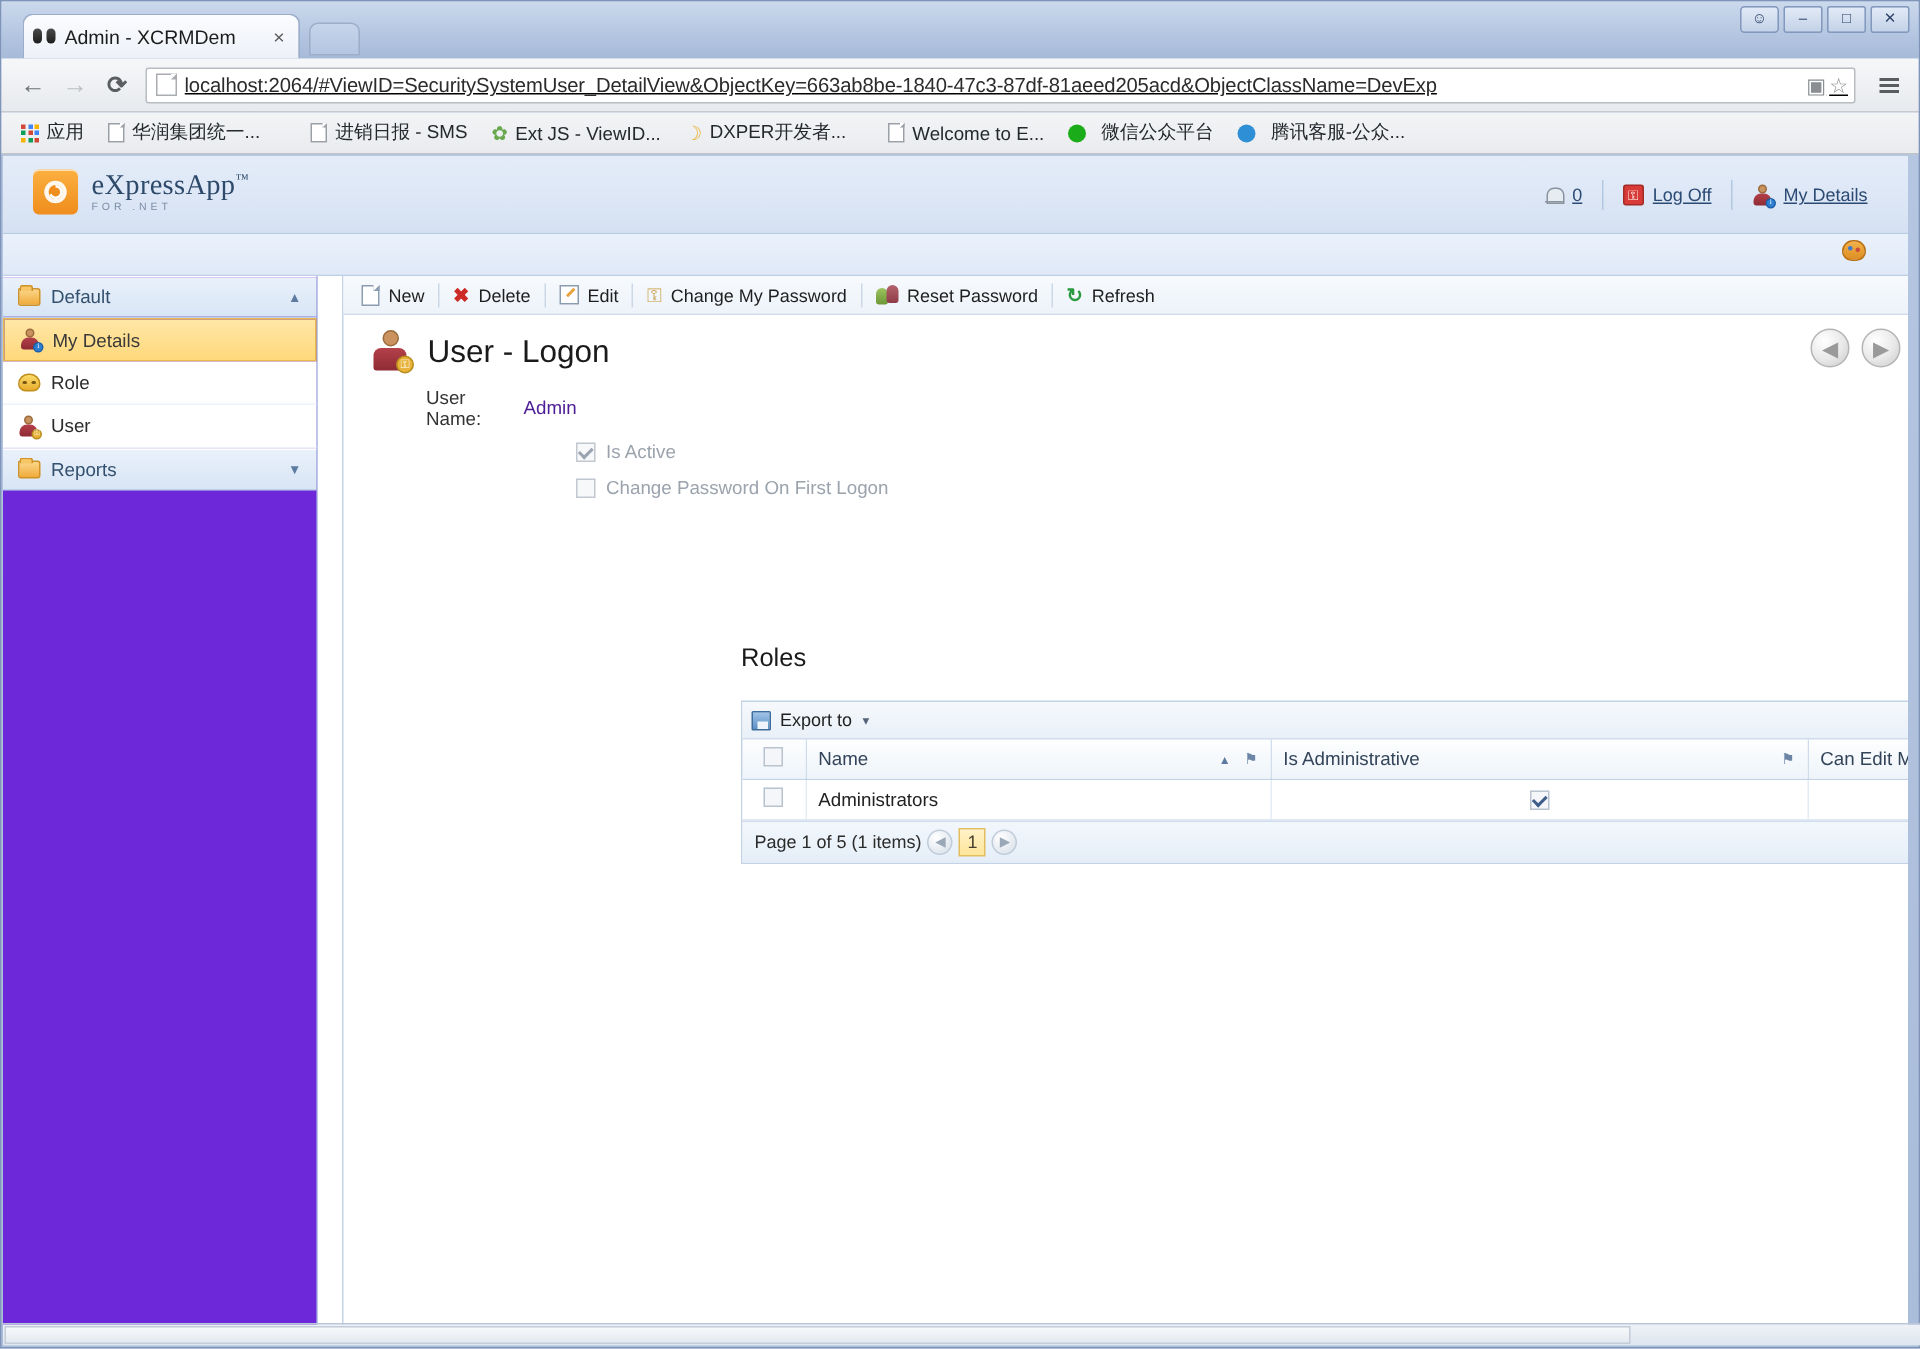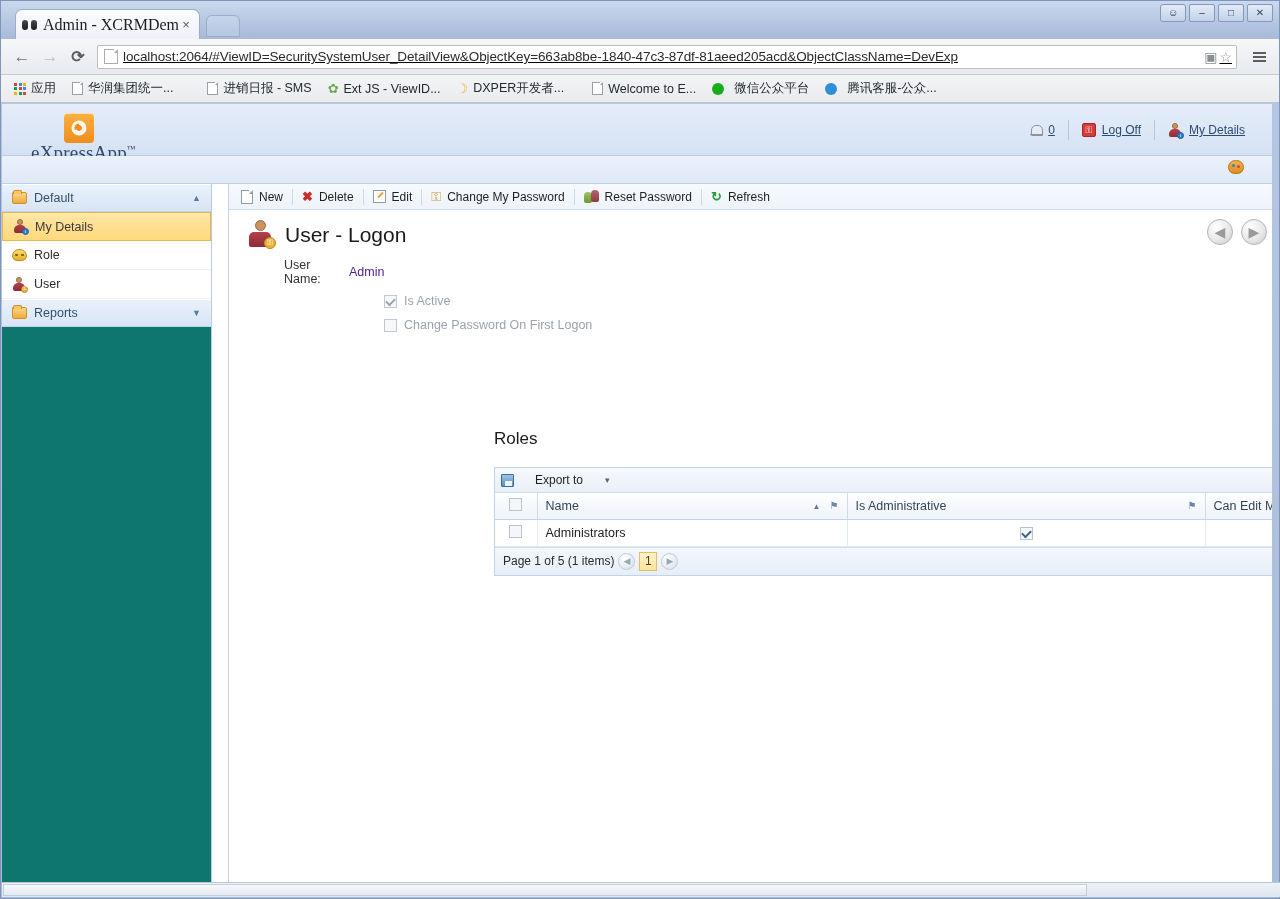--- a/index.html
+++ b/index.html
@@ -45,22 +45,22 @@
     border-bottom: none;
     border-radius: 7px 7px 0 0;
     display: flex; align-items: center; padding: 0 6px;
     overflow: hidden;
   }
   #tabfavicon {
     width: 16px; height: 16px; flex: 0 0 16px;
     margin-right: 5px; position: relative;
   }
   #tabtitle {
-    font-size: 16px; color: #1c1c1c; white-space: nowrap;
-    overflow: hidden; flex: 1; font-family: Liberation Serif, serif;
+    font-size: 13px; color: #1c1c1c; white-space: nowrap;
+    overflow: hidden; flex: 1;
   }
   #tabclose {
     flex: 0 0 14px; text-align: center; font-size: 13px;
     color: #5b5b5b; cursor: pointer;
   }
   #newtab {
     position: absolute; left: 205px; top: 14px;
     width: 34px; height: 22px;
     background: linear-gradient(to bottom,#c6d5ea,#b4c6e1);
     border: 1px solid #9badc8; border-radius: 6px 6px 0 0;
@@ -155,21 +155,21 @@
     width: 1270px; height: 780px;
     background: #ffffff; overflow: hidden;
   }
 
   
   #appheader {
     position: absolute; left: 0; top: 0; width: 1270px; height: 52px;
     background: linear-gradient(to bottom,#e4ecf8 0%, #dde7f6 50%, #d5e1f2 100%);
     border-bottom: 1px solid #b8cbe4;
   }
-  #logo { position: absolute; left: 20px; top: 9px; display: flex; align-items: center; flex-direction: column; }
+  #logo { position: absolute; left: 20px; top: 9px; display: flex; align-items: center; }
   #logomark {
     width: 30px; height: 30px; border-radius: 4px;
     background: linear-gradient(to bottom,#fbb040,#ef8d1d);
     display: flex; align-items: center; justify-content: center;
     box-shadow: inset 0 1px 0 rgba(255,255,255,.6);
   }
   #logotext { margin-left: 9px; line-height: 1; }
   #logotext .t1 {
     font-size: 19px; color: #2e4a6b; font-family: "Liberation Serif", serif;
     letter-spacing: .2px;
@@ -203,21 +203,21 @@
     display: flex; align-items: center; gap: 4px; cursor: pointer;
   }
   .caret-dn {
     width:0;height:0;border-left:4px solid transparent;border-right:4px solid transparent;
     border-top:5px solid #4a6party; border-top-color:#4a6b96;
   }
 
   
   #sidebar {
     position: absolute; left: 0; top: 80px; width: 210px; height: 700px;
-    background: #0f766e; border-right: 1px solid #b9cbe3;
+    background: #6d28d9; border-right: 1px solid #b9cbe3;
   }
   .navgroup {
     height: 28px; background: linear-gradient(to bottom,#e9f1fb,#d8e5f5);
     border-bottom: 1px solid #bfd1e8; border-top: 1px solid #fff;
     display: flex; align-items: center; padding: 0 10px;
     font-size: 12.5px; color: #33506f; cursor: pointer;
   }
   .navgroup .gname { flex: 1; margin-left: 7px; }
   .navitem {
     height: 29px; display: flex; align-items: center; padding: 0 10px;
@@ -285,21 +285,21 @@
 
   
   #roles { position: absolute; left: 265px; top: 245px; width: 988px; }
   #roleshead { font-size: 17px; color: #1a1a1a; margin-bottom: 18px; }
   #grid { border: 1px solid #c3d3e6; background: #fff; }
   #gridtoolbar {
     height: 25px; background: linear-gradient(to bottom,#f6f9fc,#e9f0f8);
     border-bottom: 1px solid #cfdcec;
     display: flex; align-items: center; padding: 0 6px;
   }
-  #exportbtn { display: flex; align-items: center; font-size: 12px; color: #1f1f1f; cursor:pointer;gap:15px; }
+  #exportbtn { display: flex; align-items: center; font-size: 12px; color: #1f1f1f; cursor:pointer; }
   table.gt { width: 100%; border-collapse: collapse; table-layout: fixed; }
   table.gt th {
     height: 26px; background: linear-gradient(to bottom,#fdfefe,#eef4fa);
     border-right: 1px solid #cfdcec; border-bottom: 1px solid #c3d3e6;
     font-weight: normal; font-size: 12.5px; color: #33445a;
     text-align: left; padding: 0 8px; position: relative;
   }
   table.gt th:last-child { border-right: none; }
   table.gt td {
     height: 27px; border-right: 1px solid #e4ecf4; border-bottom: 1px solid #dfe8f2;

